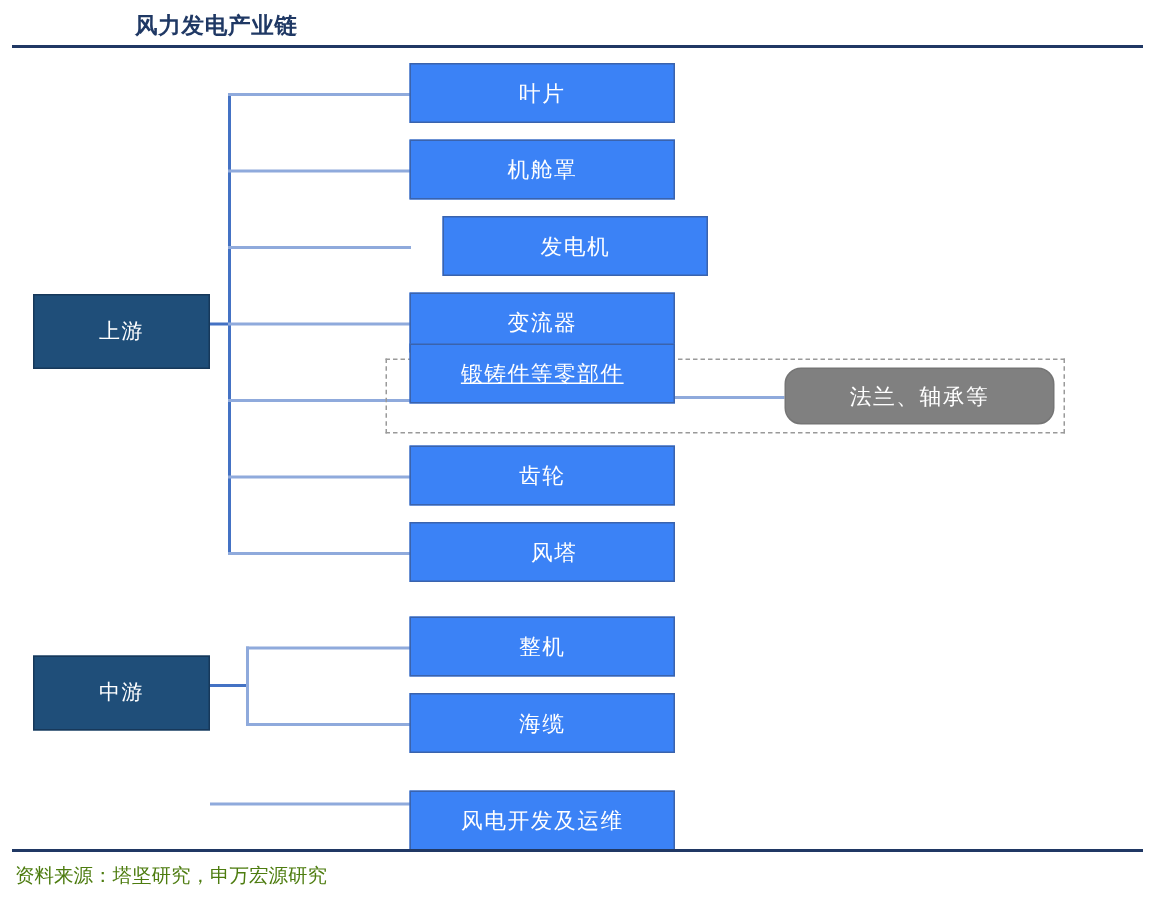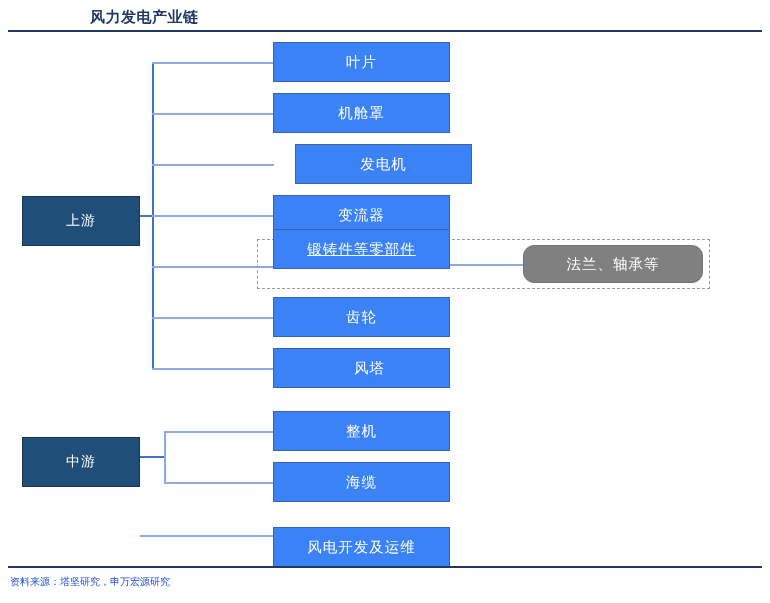--- a/index.html
+++ b/index.html
@@ -42,22 +42,22 @@
     left: 8px;
     top: 566px;
     width: 754px;
     height: 2px;
     background: #203864;
   }
   #source-note {
     position: absolute;
     left: 10px;
     top: 575px;
-    font-size: 10px;
-    color: #1d4ed8;
+    font-size: 13px;
+    color: #4d7c0f;
     white-space: nowrap;
   }
 
   
   #diagram {
     position: absolute;
     left: 0;
     top: 32px;
     width: 770px;
     height: 534px;

